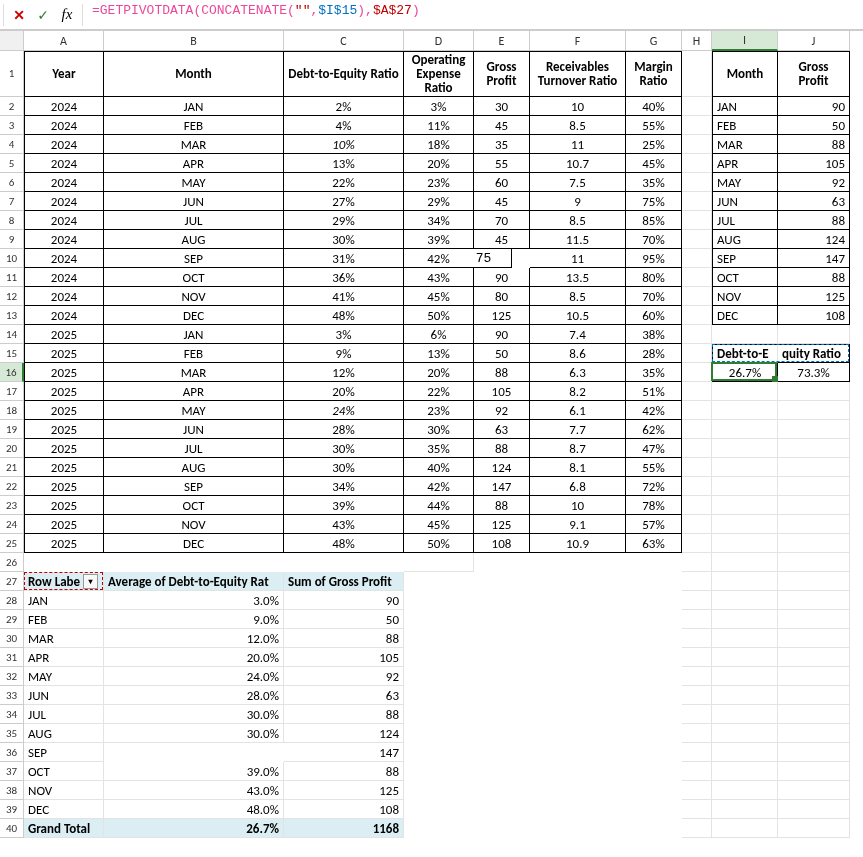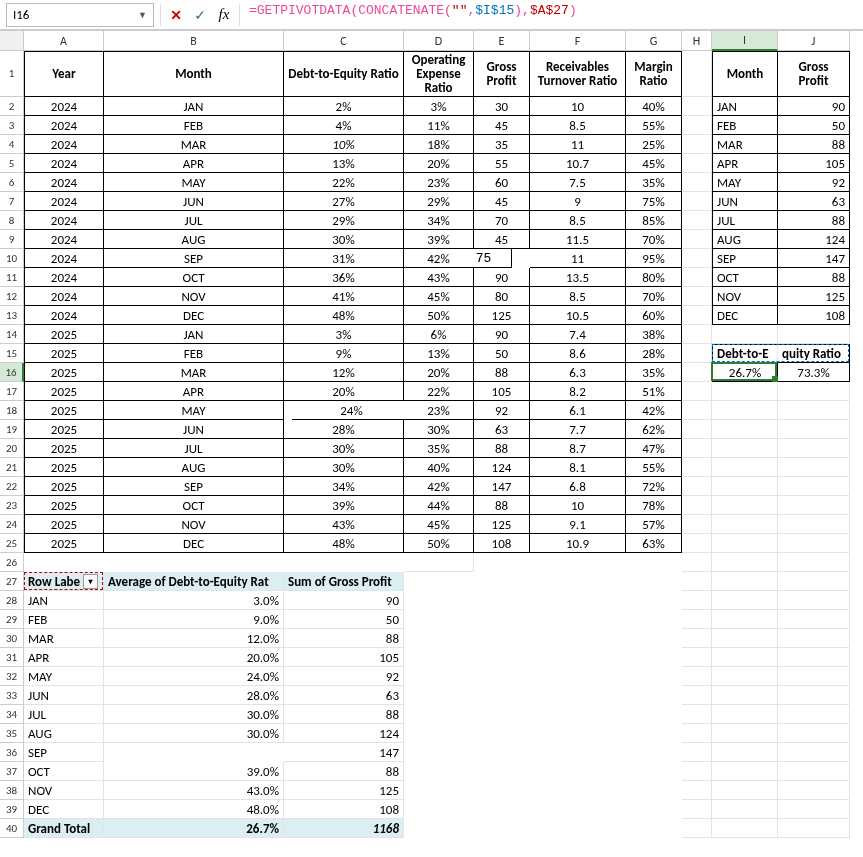--- a/index.html
+++ b/index.html
@@ -174,24 +174,20 @@
   .range-b {
     position: absolute;
     border: 1px dashed #c00000;
     pointer-events: none;
   }
 </style>
 </head>
 <body>
 
 <div class="fbar">
-  <div class="namebox">
-    <span>I16</span>
-    <span class="dd">▼</span>
-  </div>
   <div class="vsep"></div>
   <button class="icon">
       <span class="ico-x">✕</span>
     </button>
   <button class="icon">
       <span class="ico-chk">✓</span>
     </button>
   <button class="icon">
       <span class="ico-fx">fx</span>
     </button>
@@ -377,21 +373,21 @@
       <div class="cell c b-r b-b" style="left: 602px; top: 312px; width: 56px; height: 19px; border-bottom-color: rgb(0, 0, 0); border-right-color: rgb(0, 0, 0);">35%</div>
       <div class="cell c b-l b-r b-b" style="left: 0px; top: 331px; width: 80px; height: 19px; border-bottom-color: rgb(0, 0, 0); border-left-color: rgb(0, 0, 0); border-right-color: rgb(0, 0, 0);">2025</div>
       <div class="cell c b-r b-b" style="left: 80px; top: 331px; width: 180px; height: 19px; border-bottom-color: rgb(0, 0, 0); border-right-color: rgb(0, 0, 0);">APR</div>
       <div class="cell c b-r b-b" style="left: 260px; top: 331px; width: 120px; height: 19px; border-bottom-color: rgb(0, 0, 0); border-right-color: rgb(0, 0, 0);">20%</div>
       <div class="cell c b-r b-b" style="left: 380px; top: 331px; width: 70px; height: 19px; border-bottom-color: rgb(0, 0, 0); border-right-color: rgb(0, 0, 0);">22%</div>
       <div class="cell c b-r b-b" style="left: 450px; top: 331px; width: 56px; height: 19px; border-bottom-color: rgb(0, 0, 0); border-right-color: rgb(0, 0, 0);">105</div>
       <div class="cell c b-r b-b" style="left: 506px; top: 331px; width: 96px; height: 19px; border-bottom-color: rgb(0, 0, 0); border-right-color: rgb(0, 0, 0);">8.2</div>
       <div class="cell c b-r b-b" style="left: 602px; top: 331px; width: 56px; height: 19px; border-bottom-color: rgb(0, 0, 0); border-right-color: rgb(0, 0, 0);">51%</div>
       <div class="cell c b-l b-r b-b" style="left: 0px; top: 350px; width: 80px; height: 19px; border-bottom-color: rgb(0, 0, 0); border-left-color: rgb(0, 0, 0); border-right-color: rgb(0, 0, 0);">2025</div>
       <div class="cell c b-r b-b" style="left: 80px; top: 350px; width: 180px; height: 19px; border-bottom-color: rgb(0, 0, 0); border-right-color: rgb(0, 0, 0);">MAY</div>
-      <div class="cell c b-r b-b" style="left: 268px; top: 350px; width: 120px; height: 19px; border-bottom-color: rgb(0, 0, 0); border-right-color: rgb(0, 0, 0);">24%</div>
+      <div class="cell c b-r b-b" style="left: 260px; top: 350px; width: 120px; height: 19px; border-bottom-color: rgb(0, 0, 0); border-right-color: rgb(0, 0, 0); font-style: italic;">24%</div>
       <div class="cell c b-r b-b" style="left: 380px; top: 350px; width: 70px; height: 19px; border-bottom-color: rgb(0, 0, 0); border-right-color: rgb(0, 0, 0);">23%</div>
       <div class="cell c b-r b-b" style="left: 450px; top: 350px; width: 56px; height: 19px; border-bottom-color: rgb(0, 0, 0); border-right-color: rgb(0, 0, 0);">92</div>
       <div class="cell c b-r b-b" style="left: 506px; top: 350px; width: 96px; height: 19px; border-bottom-color: rgb(0, 0, 0); border-right-color: rgb(0, 0, 0);">6.1</div>
       <div class="cell c b-r b-b" style="left: 602px; top: 350px; width: 56px; height: 19px; border-bottom-color: rgb(0, 0, 0); border-right-color: rgb(0, 0, 0);">42%</div>
       <div class="cell c b-l b-r b-b" style="left: 0px; top: 369px; width: 80px; height: 19px; border-bottom-color: rgb(0, 0, 0); border-left-color: rgb(0, 0, 0); border-right-color: rgb(0, 0, 0);">2025</div>
       <div class="cell c b-r b-b" style="left: 80px; top: 369px; width: 180px; height: 19px; border-bottom-color: rgb(0, 0, 0); border-right-color: rgb(0, 0, 0);">JUN</div>
       <div class="cell c b-r b-b" style="left: 260px; top: 369px; width: 120px; height: 19px; border-bottom-color: rgb(0, 0, 0); border-right-color: rgb(0, 0, 0);">28%</div>
       <div class="cell c b-r b-b" style="left: 380px; top: 369px; width: 70px; height: 19px; border-bottom-color: rgb(0, 0, 0); border-right-color: rgb(0, 0, 0);">30%</div>
       <div class="cell c b-r b-b" style="left: 450px; top: 369px; width: 56px; height: 19px; border-bottom-color: rgb(0, 0, 0); border-right-color: rgb(0, 0, 0);">63</div>
       <div class="cell c b-r b-b" style="left: 506px; top: 369px; width: 96px; height: 19px; border-bottom-color: rgb(0, 0, 0); border-right-color: rgb(0, 0, 0);">7.7</div>
@@ -503,21 +499,21 @@
       <div class="cell r" style="left: 80px; top: 711px; width: 180px; height: 19px;">39.0%</div>
       <div class="cell r" style="left: 260px; top: 711px; width: 120px; height: 19px;">88</div>
       <div class="cell l" style="left: 0px; top: 730px; width: 80px; height: 19px;">NOV</div>
       <div class="cell r" style="left: 80px; top: 730px; width: 180px; height: 19px; text-align: right;">43.0%</div>
       <div class="cell r" style="left: 260px; top: 730px; width: 120px; height: 19px;">125</div>
       <div class="cell l" style="left: 0px; top: 749px; width: 80px; height: 19px;">DEC</div>
       <div class="cell r" style="left: 80px; top: 749px; width: 180px; height: 19px;">48.0%</div>
       <div class="cell r" style="left: 260px; top: 749px; width: 120px; height: 19px;">108</div>
       <div class="cell pvtft l" style="left: 0px; top: 768px; width: 80px; height: 19px;">Grand Total</div>
       <div class="cell pvtft r" style="left: 80px; top: 768px; width: 180px; height: 19px;">26.7%</div>
-      <div class="cell pvtft r" style="left: 260px; top: 768px; width: 120px; height: 19px; font-style: italic;">1168</div>
+      <div class="cell pvtft r" style="left: 260px; top: 768px; width: 120px; height: 19px;">1168</div>
       <div class="cell " style="left: 658px; top: 0px; width: 30px; height: 46px;"></div>
       <div class="cell " style="left: 658px; top: 46px; width: 30px; height: 19px;"></div>
       <div class="cell " style="left: 658px; top: 65px; width: 30px; height: 19px;"></div>
       <div class="cell " style="left: 658px; top: 84px; width: 30px; height: 19px;"></div>
       <div class="cell " style="left: 658px; top: 103px; width: 30px; height: 19px;"></div>
       <div class="cell " style="left: 658px; top: 122px; width: 30px; height: 19px;"></div>
       <div class="cell " style="left: 658px; top: 141px; width: 30px; height: 19px;"></div>
       <div class="cell " style="left: 658px; top: 160px; width: 30px; height: 19px;"></div>
       <div class="cell " style="left: 658px; top: 179px; width: 30px; height: 19px;"></div>
       <div class="cell " style="left: 658px; top: 198px; width: 30px; height: 19px;"></div>

